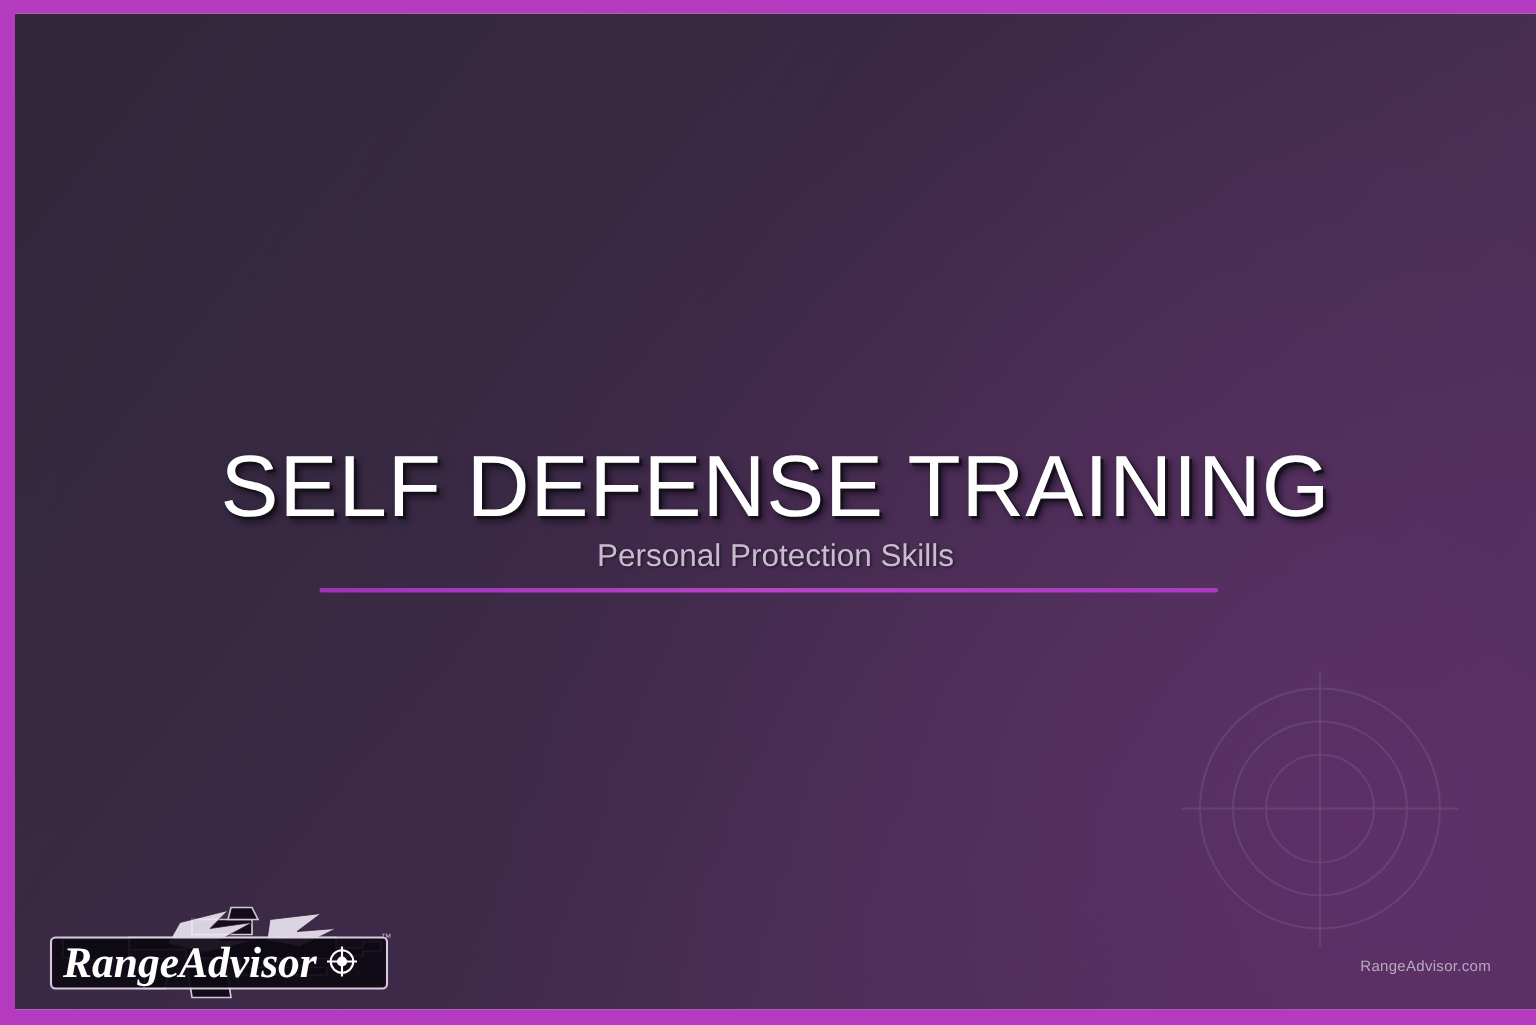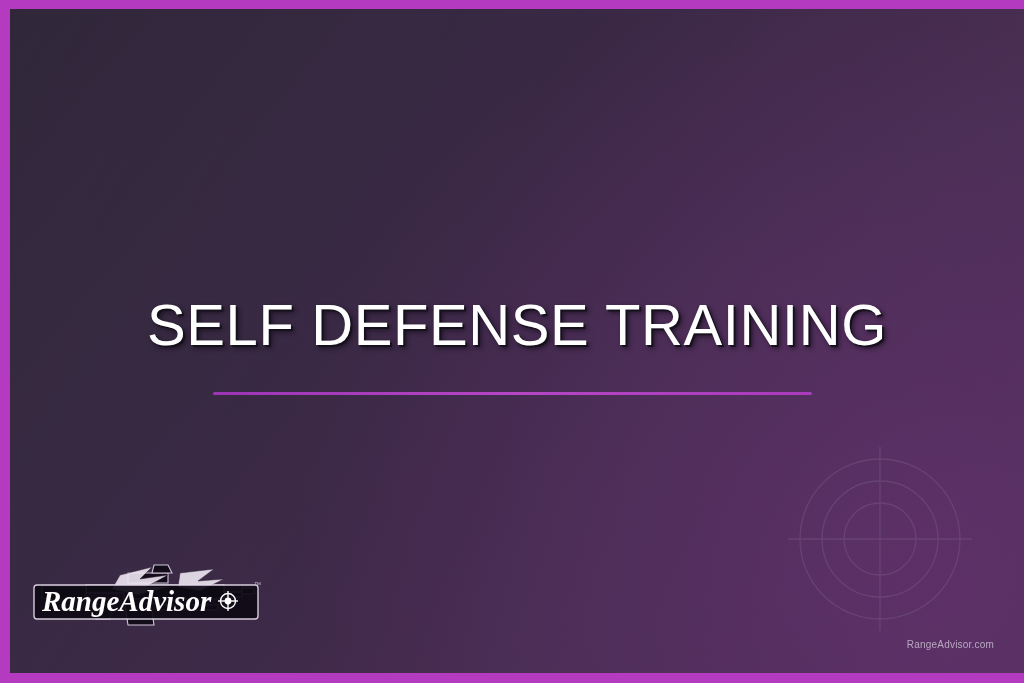--- a/index.html
+++ b/index.html
@@ -118,21 +118,21 @@
     width: 599px;
     height: 3px;
     background: linear-gradient(90deg, #9b35b4 0%, #b546c4 50%, #a93cbd 100%);
     border-radius: 2px;
   }
 
   
   .logo {
     position: absolute;
     left: 18px;
-    top: 540px;
+    top: 580px;
     width: 238px;
     height: 92px;
     z-index: 4;
   }
 
   
   .watermark {
     position: absolute;
     right: 30px;
     bottom: 23px;
@@ -157,20 +157,21 @@
           <circle cx="92" cy="92" r="58"></circle>
           <circle cx="92" cy="92" r="80"></circle>
           <line x1="92" y1="0" x2="92" y2="184"></line>
           <line x1="0" y1="92" x2="184" y2="92"></line>
         </g>
       </svg>
     </div>
 
     <div class="title-block">
       <h1 class="slide-title">SELF DEFENSE TRAINING</h1>
+      <div class="slide-subtitle">Personal Protection Skills</div>
       <div class="accent-rule"></div>
     </div>
 
     <div class="logo">
       <svg width="238" height="92" viewBox="0 0 238 92" xmlns="http://www.w3.org/2000/svg">
         <defs>
           <clipPath id="logoclip">
             <rect x="0" y="0" width="238" height="92"></rect>
           </clipPath>
         </defs>

